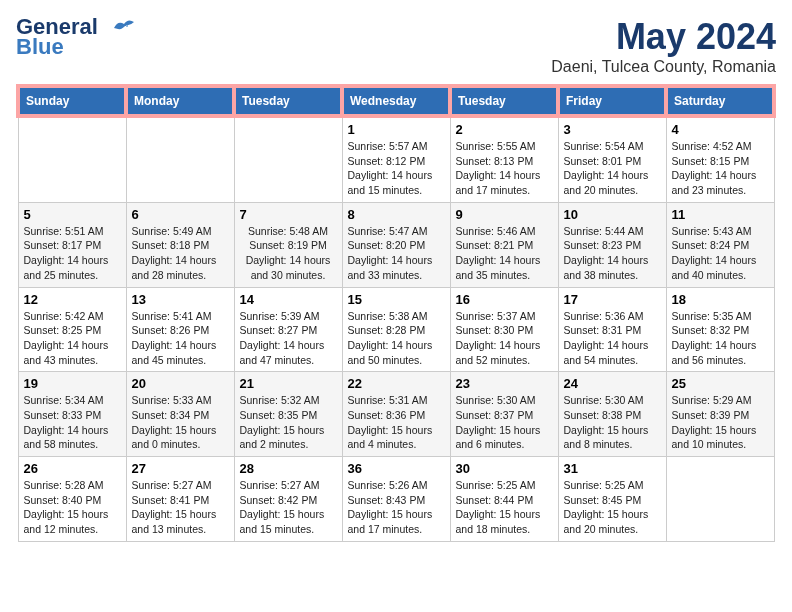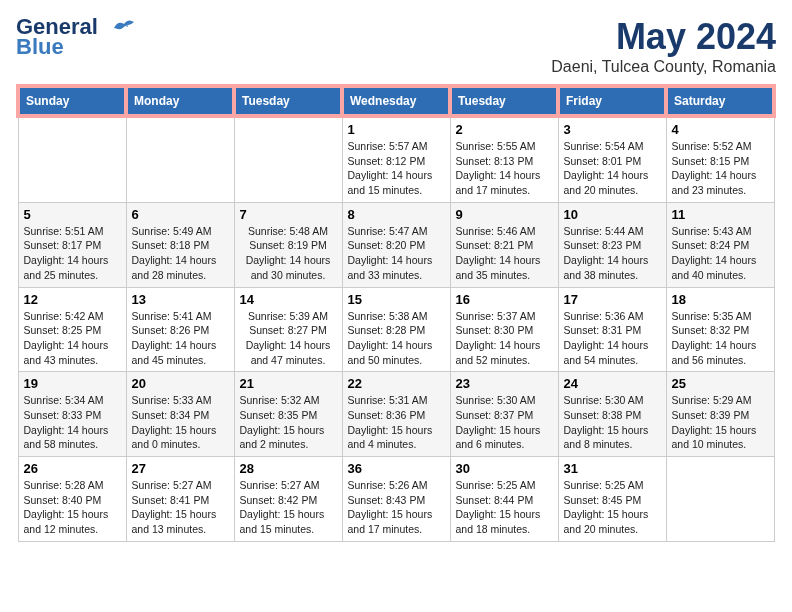--- a/index.html
+++ b/index.html
@@ -128,21 +128,21 @@
         </td>
         <td>
           <span class="day-num">3</span>
           <div class="day-detail" style="white-space: pre-line;">Sunrise: 5:54 AM
 Sunset: 8:01 PM
 Daylight: 14 hours
 and 20 minutes.</div>
         </td>
         <td>
           <span class="day-num">4</span>
-          <div class="day-detail" style="white-space: pre-line;">Sunrise: 5:52 AM
+          <div class="day-detail" style="white-space: pre-line;">Sunrise: 4:52 AM
 Sunset: 8:15 PM
 Daylight: 14 hours
 and 23 minutes.</div>
         </td>
       </tr>
       <tr>
         <td>
           <span class="day-num">5</span>
           <div class="day-detail" style="white-space: pre-line;">Sunrise: 5:51 AM
 Sunset: 8:17 PM
@@ -202,21 +202,21 @@
         </td>
         <td>
           <span class="day-num">13</span>
           <div class="day-detail" style="white-space: pre-line;">Sunrise: 5:41 AM
 Sunset: 8:26 PM
 Daylight: 14 hours
 and 45 minutes.</div>
         </td>
         <td>
           <span class="day-num">14</span>
-          <div class="day-detail" style="white-space: pre-line; text-align: center;">Sunrise: 5:39 AM
+          <div class="day-detail" style="white-space: pre-line;">Sunrise: 5:39 AM
 Sunset: 8:27 PM
 Daylight: 14 hours
 and 47 minutes.</div>
         </td>
         <td>
           <span class="day-num">15</span>
           <div class="day-detail" style="white-space: pre-line;">Sunrise: 5:38 AM
 Sunset: 8:28 PM
 Daylight: 14 hours
 and 50 minutes.</div>

